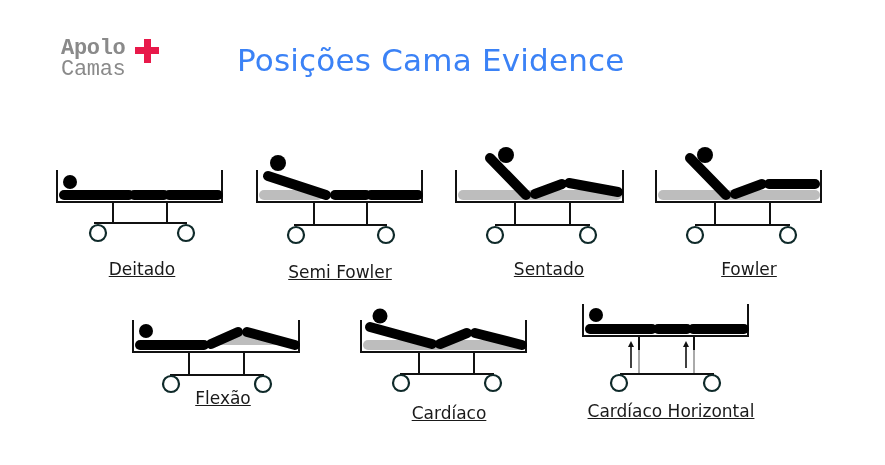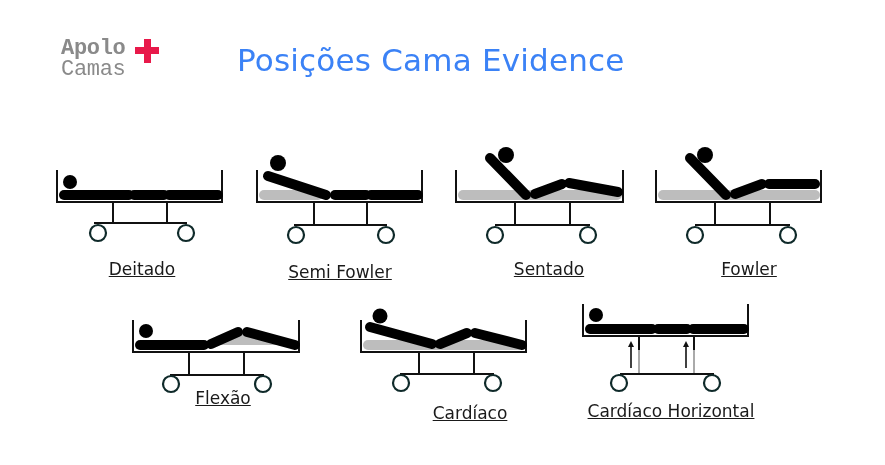--- a/index.html
+++ b/index.html
@@ -140,21 +140,21 @@
     <line x1="80" y1="36" x2="107" y2="25" stroke="#000" stroke-width="10" stroke-linecap="round"></line>
     <line x1="115" y1="25" x2="162" y2="37" stroke="#000" stroke-width="10" stroke-linecap="round"></line>
     <circle cx="20" cy="8" r="7.5" fill="#000"></circle>
     <line x1="59" y1="44" x2="59" y2="66" stroke="#111" stroke-width="2"></line>
     <line x1="114" y1="44" x2="114" y2="66" stroke="#111" stroke-width="2"></line>
     <line x1="40" y1="66" x2="134" y2="66" stroke="#111" stroke-width="2"></line>
     <circle cx="41" cy="75" r="8" fill="#fff" stroke="#0f2a2a" stroke-width="2.2"></circle>
     <circle cx="133" cy="75" r="8" fill="#fff" stroke="#0f2a2a" stroke-width="2.2"></circle>
   </svg>
 </div>
-<div class="bed-label" style="left:449px; top:403px;margin-left:21px;">Cardíaco</div>
+<div class="bed-label" style="left:449px; top:403px;">Cardíaco</div>
 
 <div class="bed" style="left:582px; top:302px;">
   <svg width="172" height="92">
     <path d="M1 2 V34 H166 V2" fill="none" stroke="#111" stroke-width="2"></path>
     <line x1="8" y1="27" x2="70" y2="27" stroke="#000" stroke-width="10" stroke-linecap="round"></line>
     <line x1="76" y1="27" x2="105" y2="27" stroke="#000" stroke-width="10" stroke-linecap="round"></line>
     <line x1="111" y1="27" x2="162" y2="27" stroke="#000" stroke-width="10" stroke-linecap="round"></line>
     <circle cx="14" cy="13" r="7" fill="#000"></circle>
 
     <line x1="57" y1="34" x2="57" y2="48" stroke="#111" stroke-width="2"></line>

